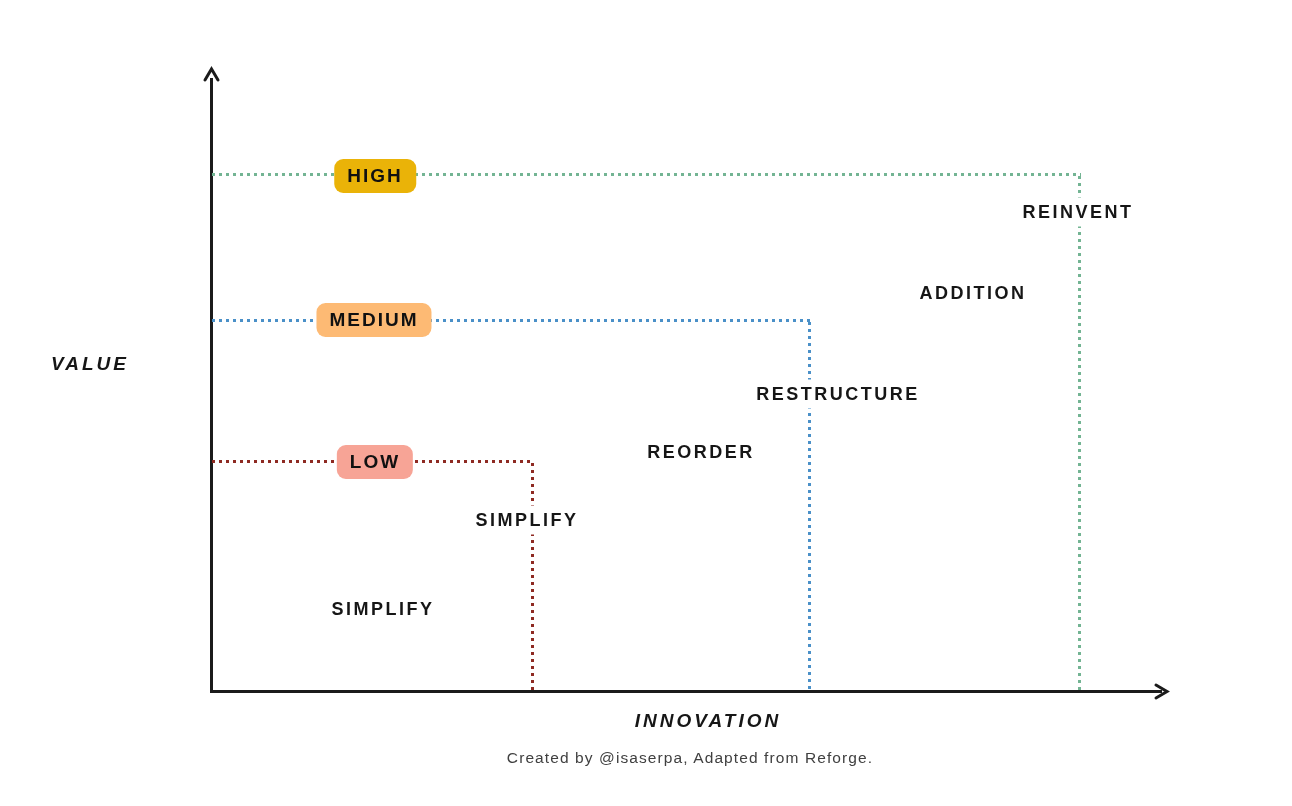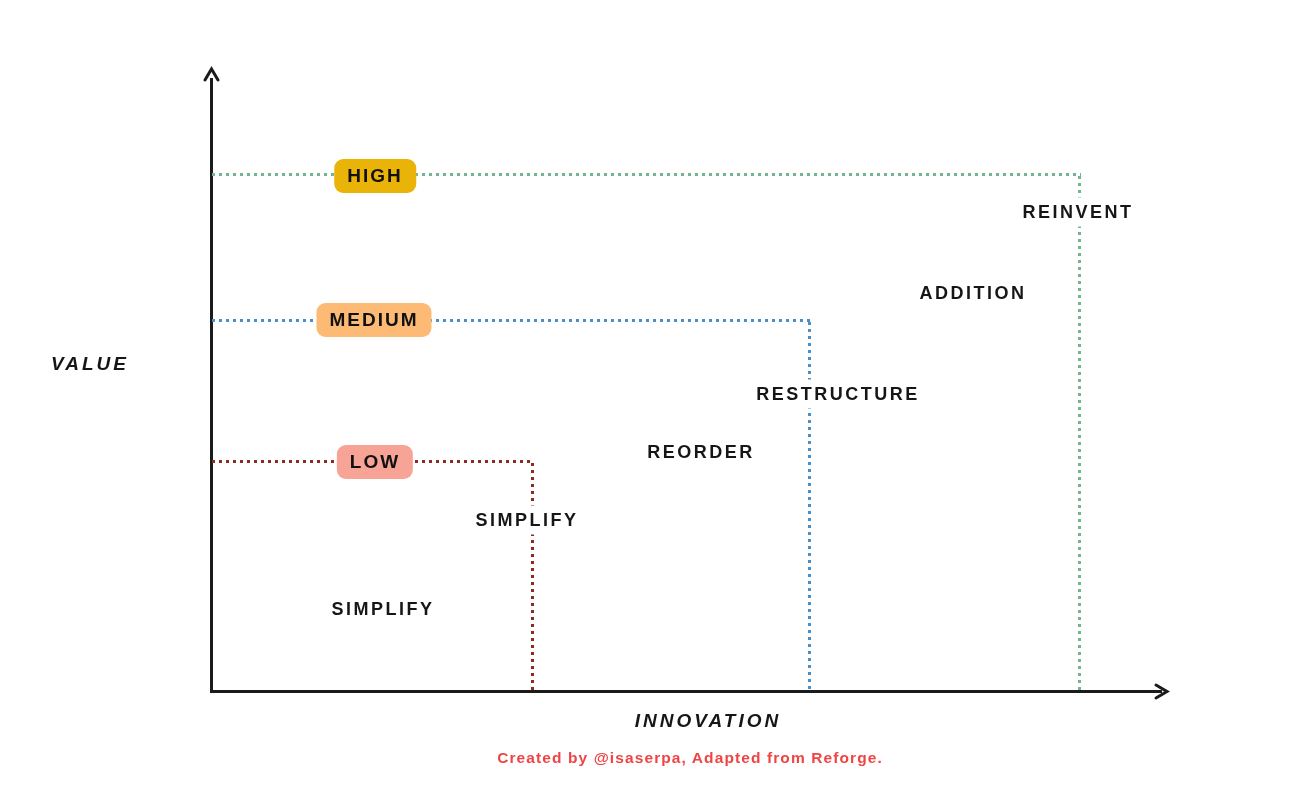--- a/index.html
+++ b/index.html
@@ -85,23 +85,23 @@
     white-space: nowrap;
     font-style: italic;
   }
   .lbl-value      { left: 90px;  top: 364px; }
   .lbl-innovation { left: 708px; top: 721px; }
   .caption {
     position: absolute;
     left: 690px; top: 758px;
     transform: translate(-50%, -50%);
     font-size: 15.5px;
-    font-weight: 700;
+    font-weight: 400;
     letter-spacing: 1.1px;
-    color: #ef4444;
+    color: #404040;
     white-space: nowrap;
   }
 </style>
 </head>
 <body>
 
 <div class="canvas">
 
   <div class="axis-line axis-y"></div>
   <svg class="arrow arrow-y" width="19" height="17" viewBox="0 0 19 17">

